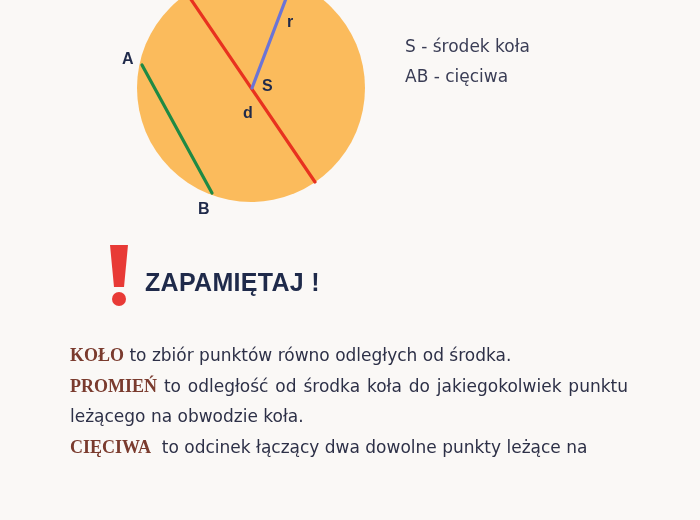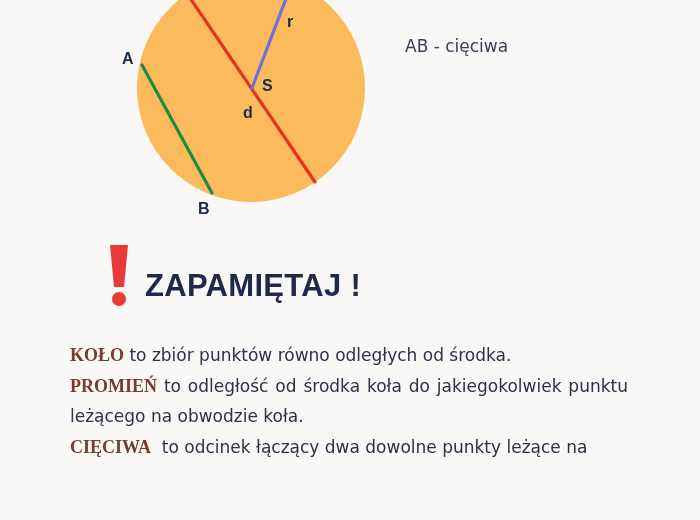--- a/index.html
+++ b/index.html
@@ -17,21 +17,21 @@
     font-family:"DejaVu Sans", sans-serif;
   }
   .legend div { white-space:nowrap; }
   .header {
     position:absolute; left:100px; top:240px; height:70px; width:400px;
   }
   .bang { position:absolute; left:6px; top:3px; }
   .title {
     position:absolute; left:45px; top:28px;
     font-family:"Liberation Sans", sans-serif;
-    font-weight:bold; font-size:31px; color:#1f2a4a;
+    font-weight:bold; font-size:25px; color:#1f2a4a;
     letter-spacing:0.3px;
   }
   .defs {
     position:absolute; left:70px; top:340px; width:558px;
     font-size:17px; line-height:30.5px; color:#2d3047;
     text-align:justify;
     font-family:"DejaVu Sans", sans-serif;
   }
   .defs p { margin:0; }
   .term {
@@ -52,20 +52,21 @@
   <line x1="252" y1="88" x2="287" y2="-4" stroke="#6b74d6" stroke-width="3.2" stroke-linecap="round"></line>
   <line x1="142" y1="65" x2="212" y2="193" stroke="#1f8a44" stroke-width="3.2" stroke-linecap="round"></line>
   <text class="pt-label" x="287" y="27" font-size="16">r</text>
   <text class="pt-label" x="262" y="91" font-size="16">S</text>
   <text class="pt-label" x="243" y="118" font-size="16">d</text>
   <text class="pt-label" x="122" y="64" font-size="16">A</text>
   <text class="pt-label" x="198" y="214" font-size="16">B</text>
 </svg>
 
 <div class="legend">
+  <div>S - środek koła</div>
   <div>AB - cięciwa</div>
 </div>
 
 <div class="header">
   <svg class="bang" width="26" height="66" viewBox="0 0 26 66" xmlns="http://www.w3.org/2000/svg">
     <path d="M4 2 L22 2 L18 44 L8 44 Z" fill="#e83a36"></path>
     <circle cx="13" cy="56" r="7" fill="#e83a36"></circle>
   </svg>
   <div class="title">ZAPAMIĘTAJ !</div>
 </div>

